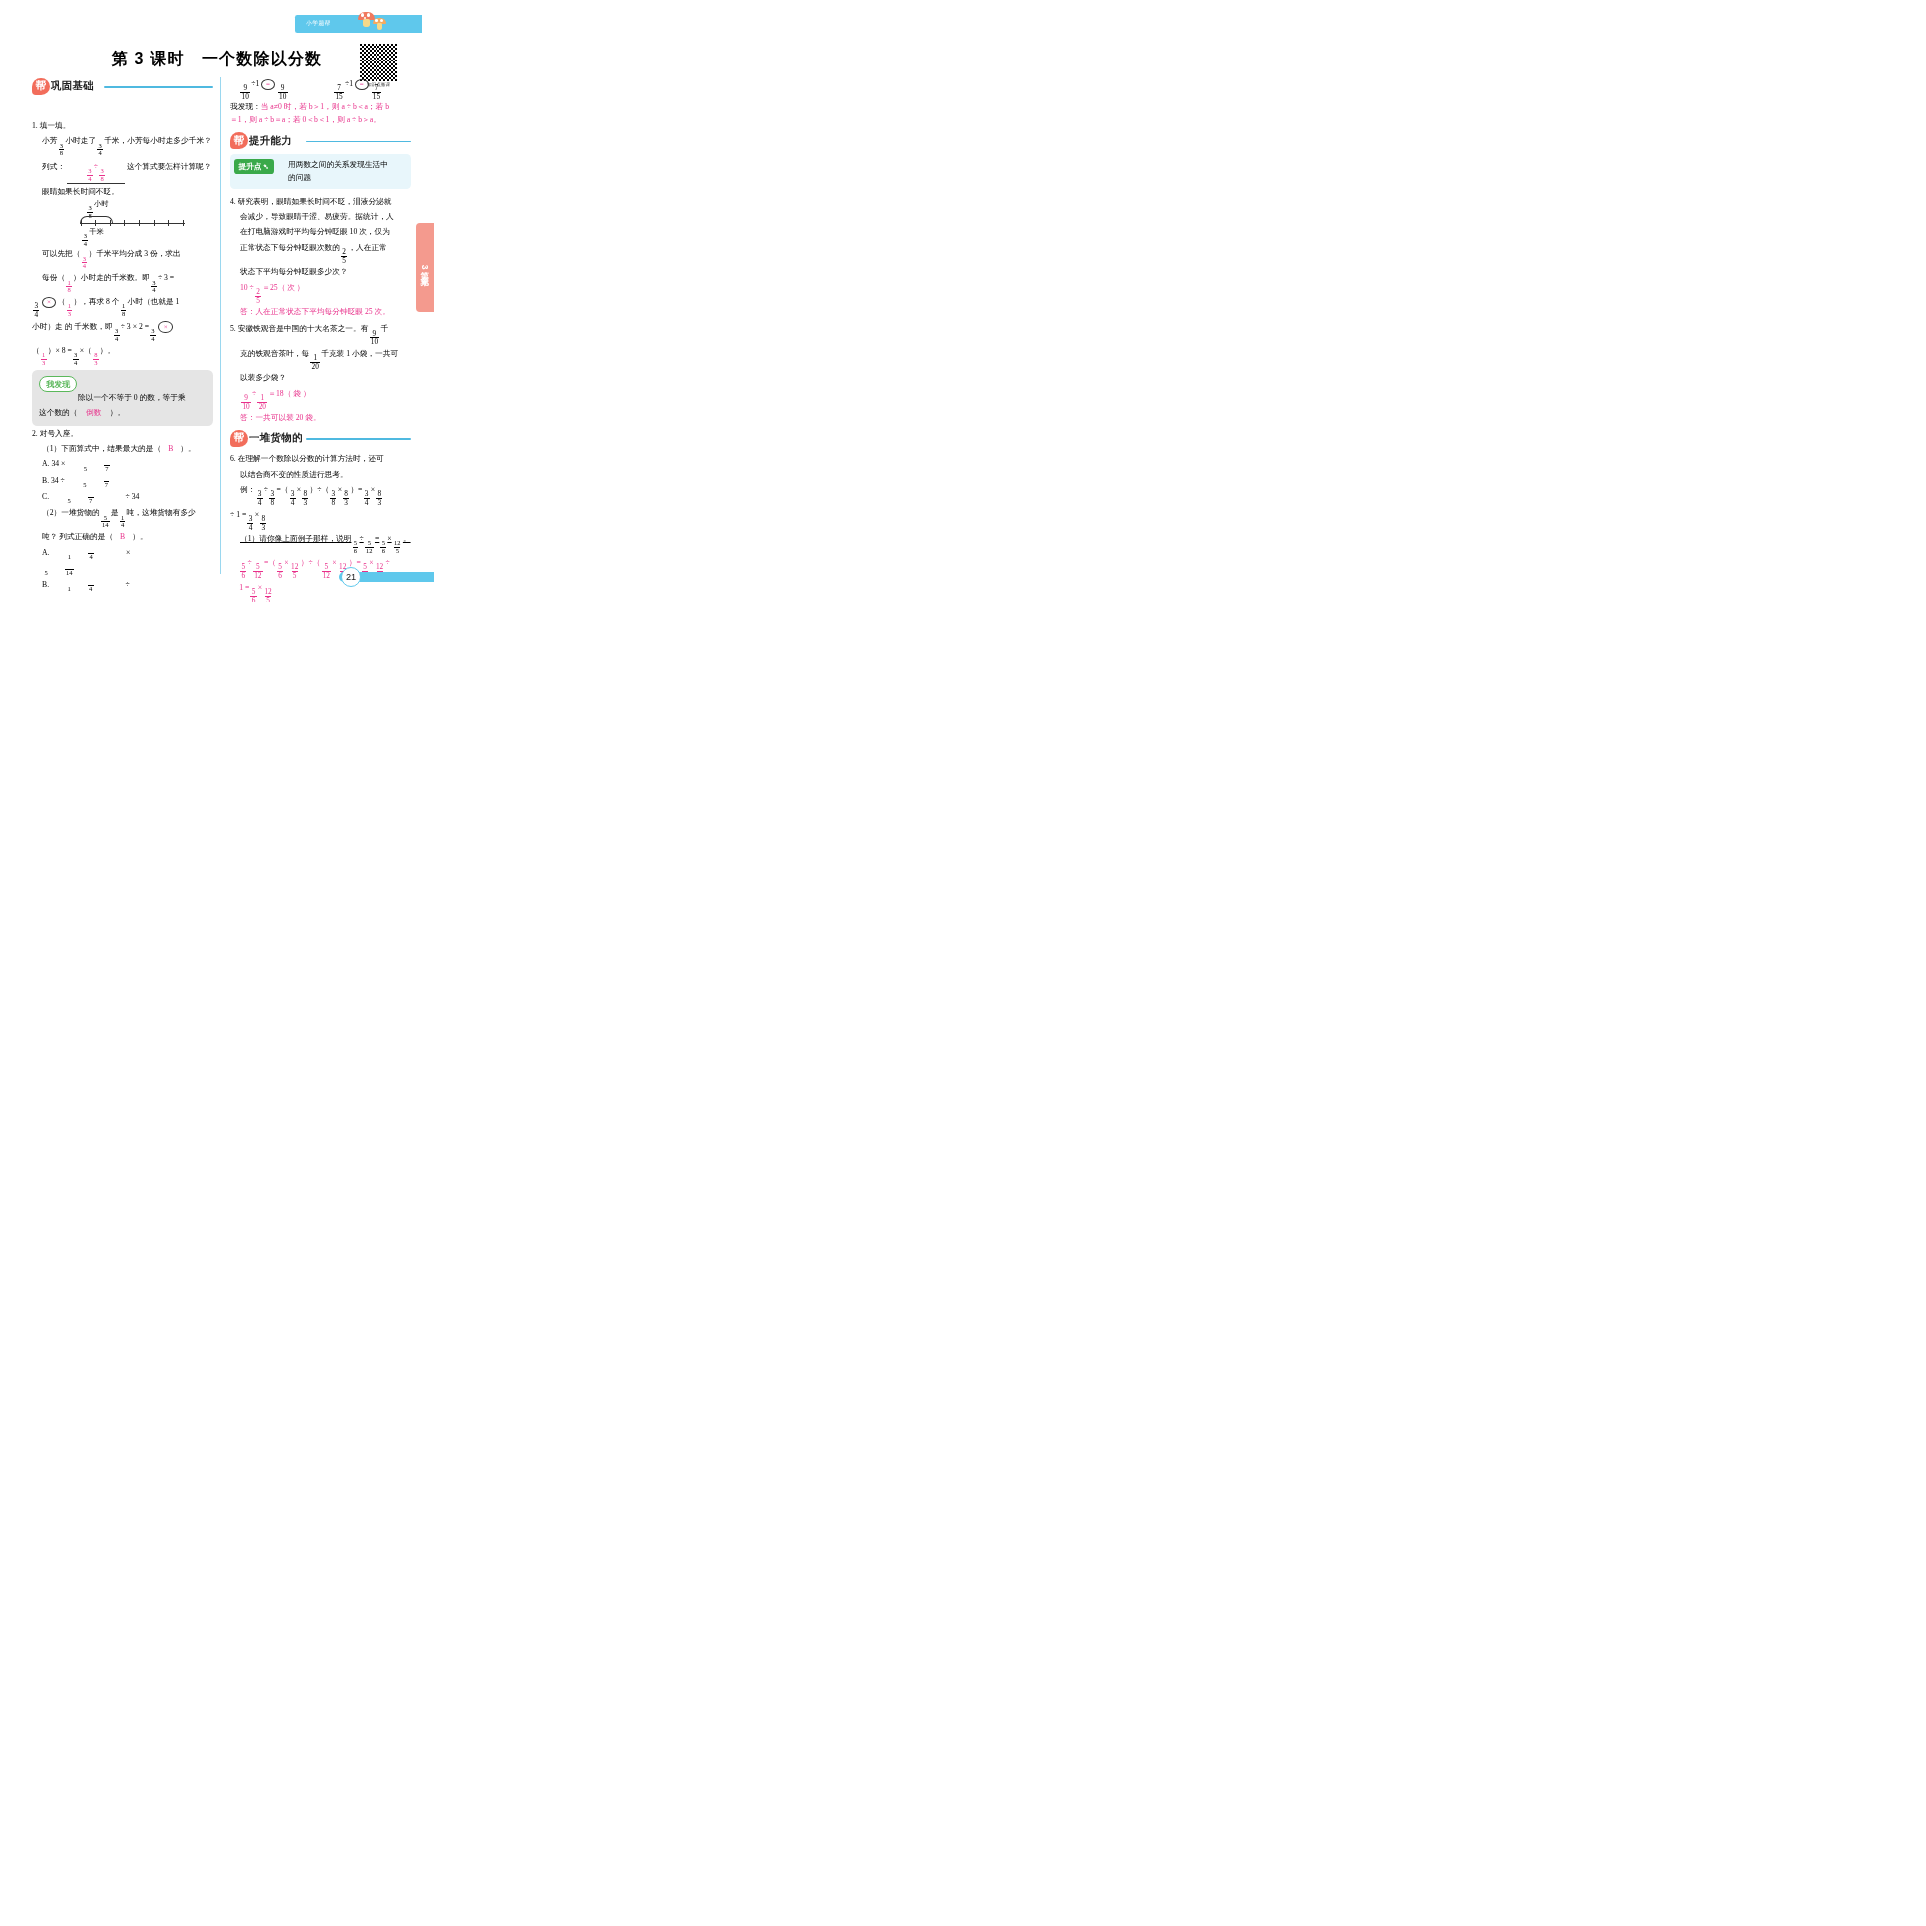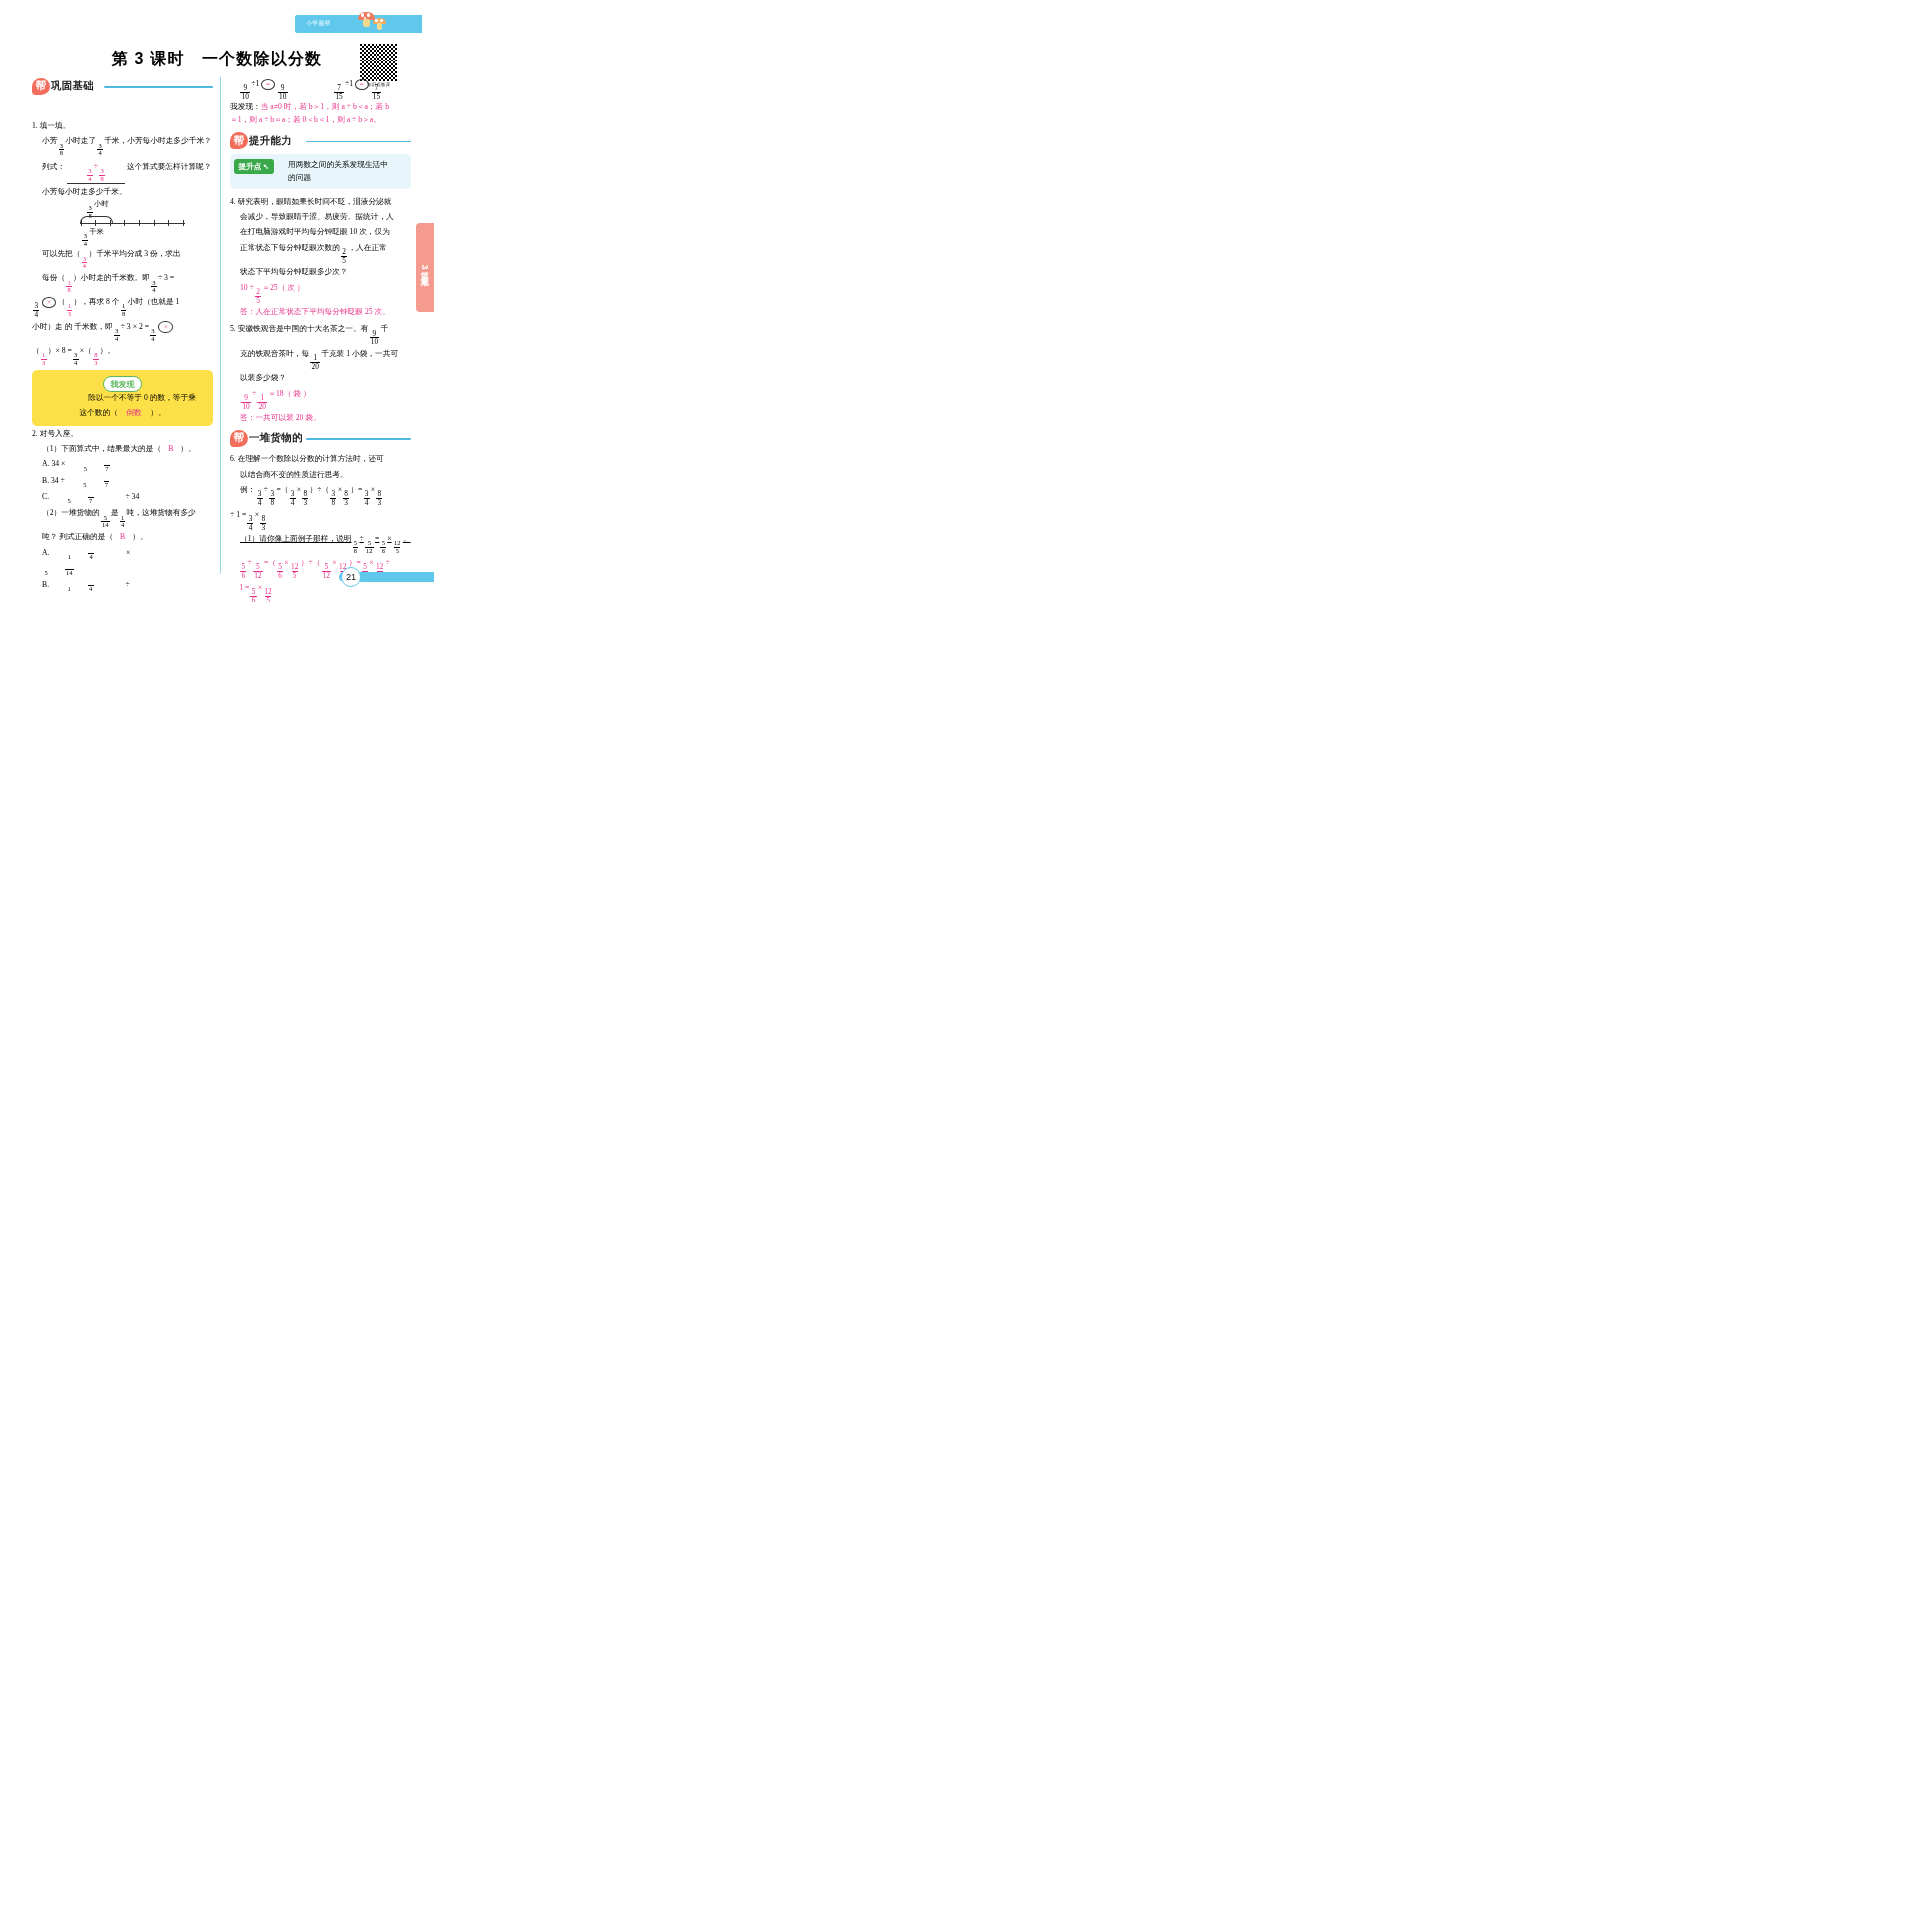--- a/index.html
+++ b/index.html
@@ -96,22 +96,22 @@
           vertical-align:middle; }
   .ovalempty { display:inline-block; border:0.6px solid #333; border-radius:50%;
           width:15.4px; height:10px; vertical-align:middle; margin:0 1.5px; }
 
   
   .uline { display:inline-block; border-bottom:0.5px solid #333; min-width:58px;
            text-align:center; }
 
   
   .green-box {
-    position:relative; background:#fde047; border-radius:5.4px;
-    padding:5.4px 7px 7px 7px; margin-top:2.3px;text-align:center;
+    position:relative; background:#e5e5e5; border-radius:5.4px;
+    padding:5.4px 7px 7px 7px; margin-top:2.3px;
   }
   .bubble {
     display:inline-block; border:1px solid #5bb85b; border-radius:8.5px;
     color:#5bb85b; font-weight:bold; font-size:8px; padding:1.9px 6.2px;
     background:#fff; font-family:"Liberation Sans", sans-serif;
   }
 
   
   .tag-row { position:relative; background:#e8f6fb; border-radius:4.6px;
              padding:4.6px 5.4px 4.6px 58px; min-height:27px; }
@@ -215,21 +215,21 @@
         <span class="fr pink">
             <span class="n">3</span>
             <span class="d">4</span>
           </span><span class="pink">÷</span><span class="fr pink">
             <span class="n">3</span>
             <span class="d">8</span>
           </span>
       </span>
       <span>这个算式要怎样计算呢？</span>
     </div>
-    <div class="q qbody">小芳每小时走多少千米。</div>
+    <div class="q qbody">眼睛如果长时间不眨。</div>
 
     <div class="numline">
       <div class="nl-lbl-top">
         <span class="fr">
             <span class="n">3</span>
             <span class="d">8</span>
           </span><span>小时</span>
       </div>
       <div class="nl-brace"></div>
       <div class="nl-axis"></div>

